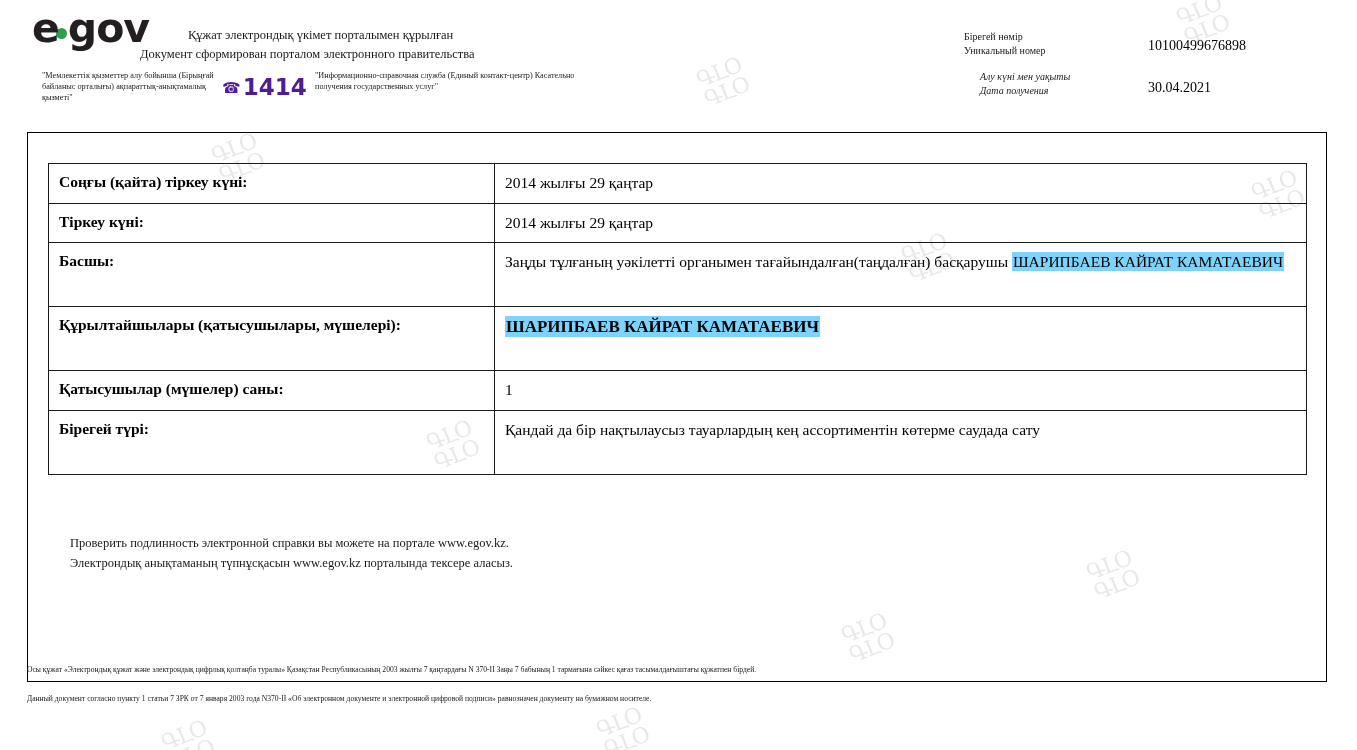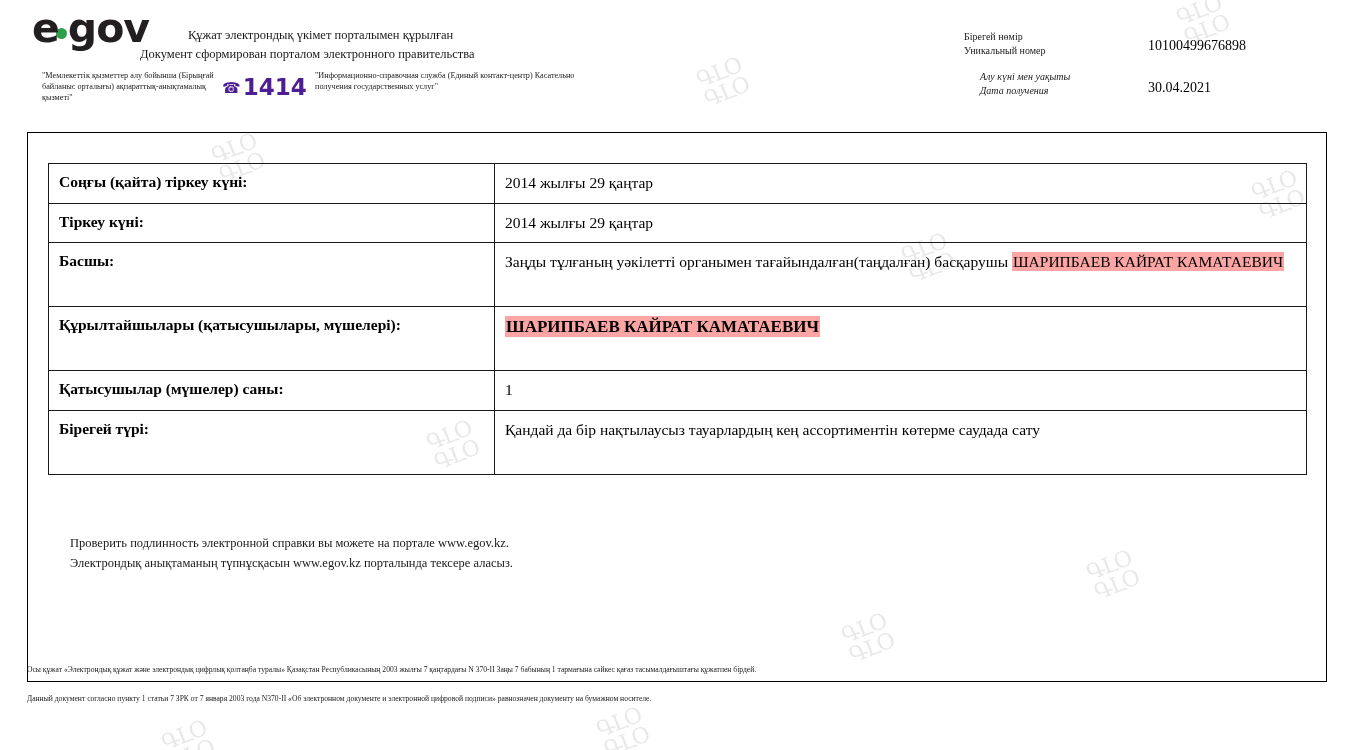--- a/index.html
+++ b/index.html
@@ -187,21 +187,21 @@
     width: 425px;
     font-weight: bold;
     font-size: 15.5px;
     line-height: 1.35;
   }
   td.val {
     font-size: 15.5px;
     line-height: 1.4;
   }
   .hl {
-    background: #fca5a5;
+    background: #7dd3fc;
     padding: 1px 1px;
   }
   .val-big {
     font-size: 17px;
     font-weight: 600;
   }
 
   .row-tall td { height: 46px; }
 
   .verify {

